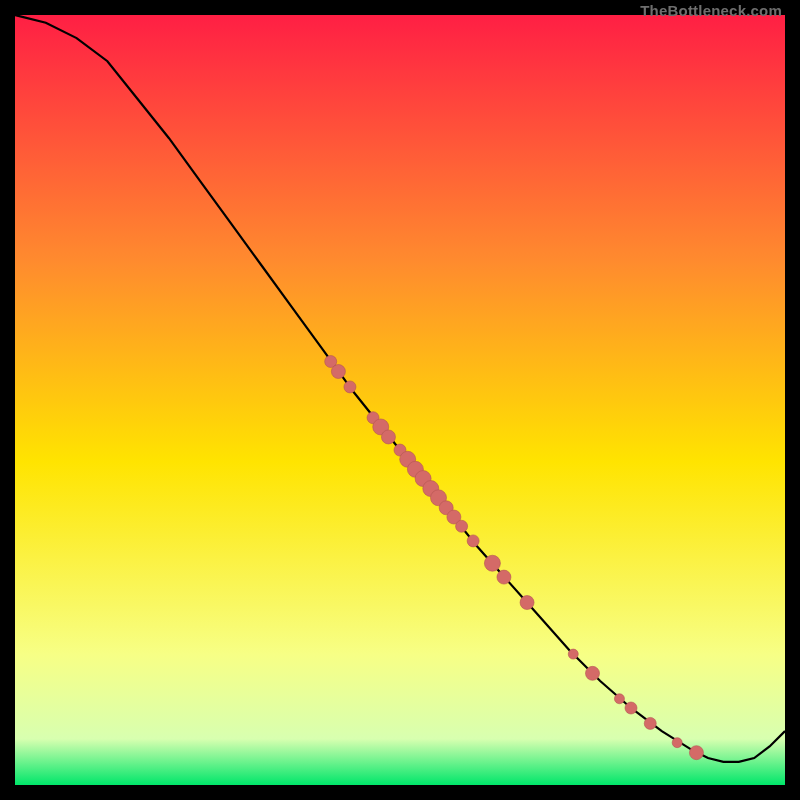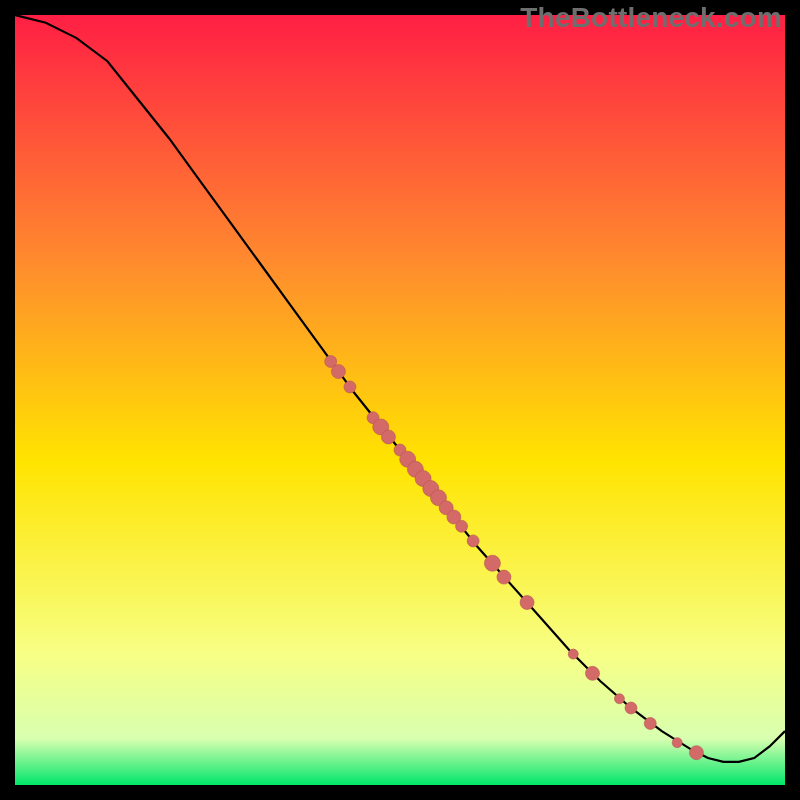--- a/index.html
+++ b/index.html
@@ -23,21 +23,21 @@
     left: 0;
     top: 0;
     width: 770px;
     height: 770px;
   }
   .watermark {
     position: absolute;
     top: 2px;
     right: 18px;
     font-family: Arial, Helvetica, sans-serif;
-    font-size: 28px;
+    font-size: 15px;
     font-weight: 600;
     color: #6e6e6e;
     letter-spacing: 0.2px;
   }
   svg { display: block; }
 </style>
 </head>
 <body>
 
 <div class="frame">

